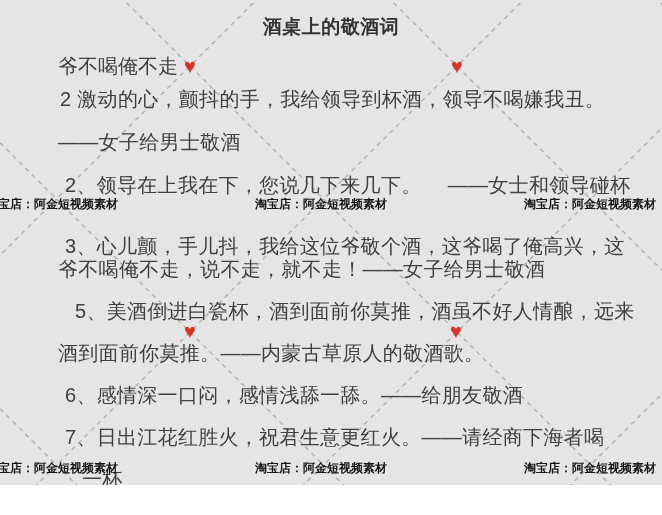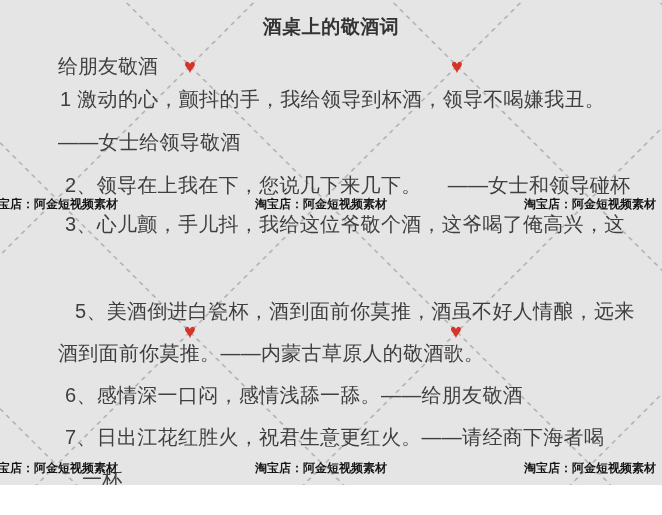--- a/index.html
+++ b/index.html
@@ -75,26 +75,27 @@
     <defs>
       <pattern id="xlat" x="56.5" y="-67" width="267" height="266" patternUnits="userSpaceOnUse">
         <path d="M0,0 L267,266 M267,0 L0,266" fill="none" stroke="#a0a0a0" stroke-width="1.2" stroke-dasharray="4.5 4.5"></path>
       </pattern>
     </defs>
     <rect x="0" y="0" width="662" height="515" fill="url(#xlat)"></rect>
   </svg>
 
   <div class="page-title">酒桌上的敬酒词</div>
 
-  <div class="section-heading">给朋友敬酒</div>
+  <div class="section-heading">爷不喝俺不走</div>
 
-  <div class="body-line" style="left:60px; top:89px;">1 激动的心，颤抖的手，我给领导到杯酒，领导不喝嫌我丑。</div>
-  <div class="body-line" style="left:58px; top:132px;">——女士给领导敬酒</div>
+  <div class="body-line" style="left:60px; top:89px;">2 激动的心，颤抖的手，我给领导到杯酒，领导不喝嫌我丑。</div>
+  <div class="body-line" style="left:58px; top:132px;">——女子给男士敬酒</div>
   <div class="body-line" style="left:65px; top:175px;text-align:center;">2、领导在上我在下，您说几下来几下。　 ——女士和领导碰杯</div>
-  <div class="body-line" style="left:65px; top:214px;">3、心儿颤，手儿抖，我给这位爷敬个酒，这爷喝了俺高兴，这</div>
+  <div class="body-line" style="left:65px; top:236px;">3、心儿颤，手儿抖，我给这位爷敬个酒，这爷喝了俺高兴，这</div>
+  <div class="body-line" style="left:58px; top:259px;">爷不喝俺不走，说不走，就不走！——女子给男士敬酒</div>
   <div class="body-line" style="left:75px; top:301px;">5、美酒倒进白瓷杯，酒到面前你莫推，酒虽不好人情酿，远来</div>
   <div class="body-line" style="left:58px; top:343px;">酒到面前你莫推。——内蒙古草原人的敬酒歌。</div>
   <div class="body-line" style="left:65px; top:385px;">6、感情深一口闷，感情浅舔一舔。——给朋友敬酒</div>
   <div class="body-line" style="left:65px; top:427px;">7、日出江花红胜火，祝君生意更红火。——请经商下海者喝</div>
   <div class="body-line" style="left:58px; top:469px;margin-left:24px;">一杯</div>
 
   <span class="heart" style="left:190px; top:66px;">♥</span>
   <span class="heart" style="left:457px; top:66px;">♥</span>
   <span class="heart" style="left:190px; top:331px;">♥</span>
   <span class="heart" style="left:456px; top:331px;">♥</span>

